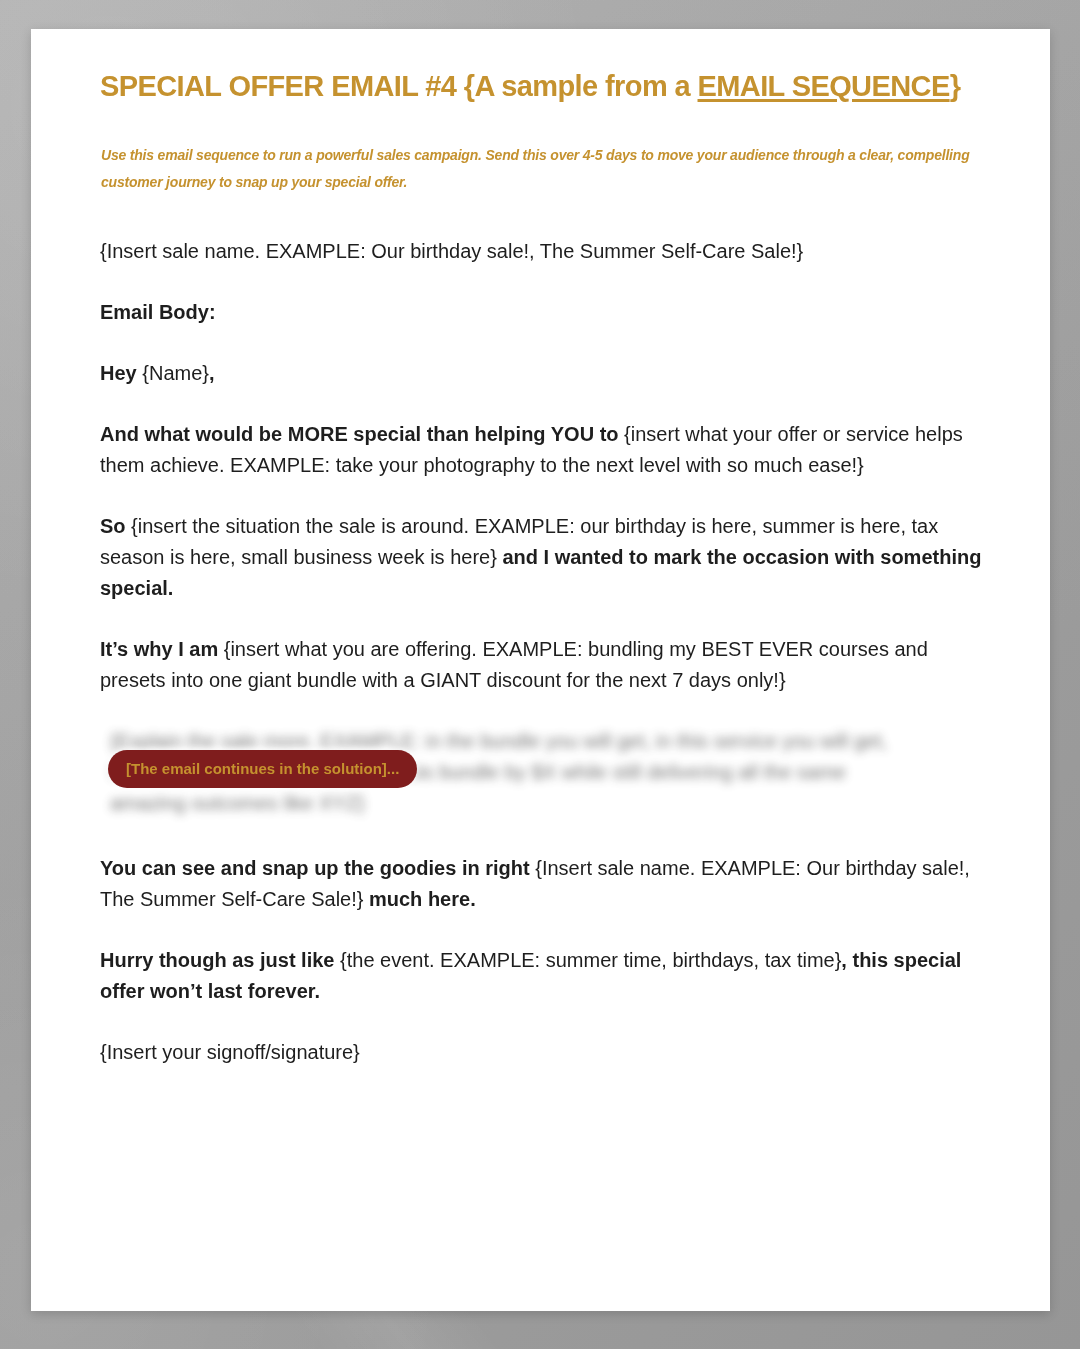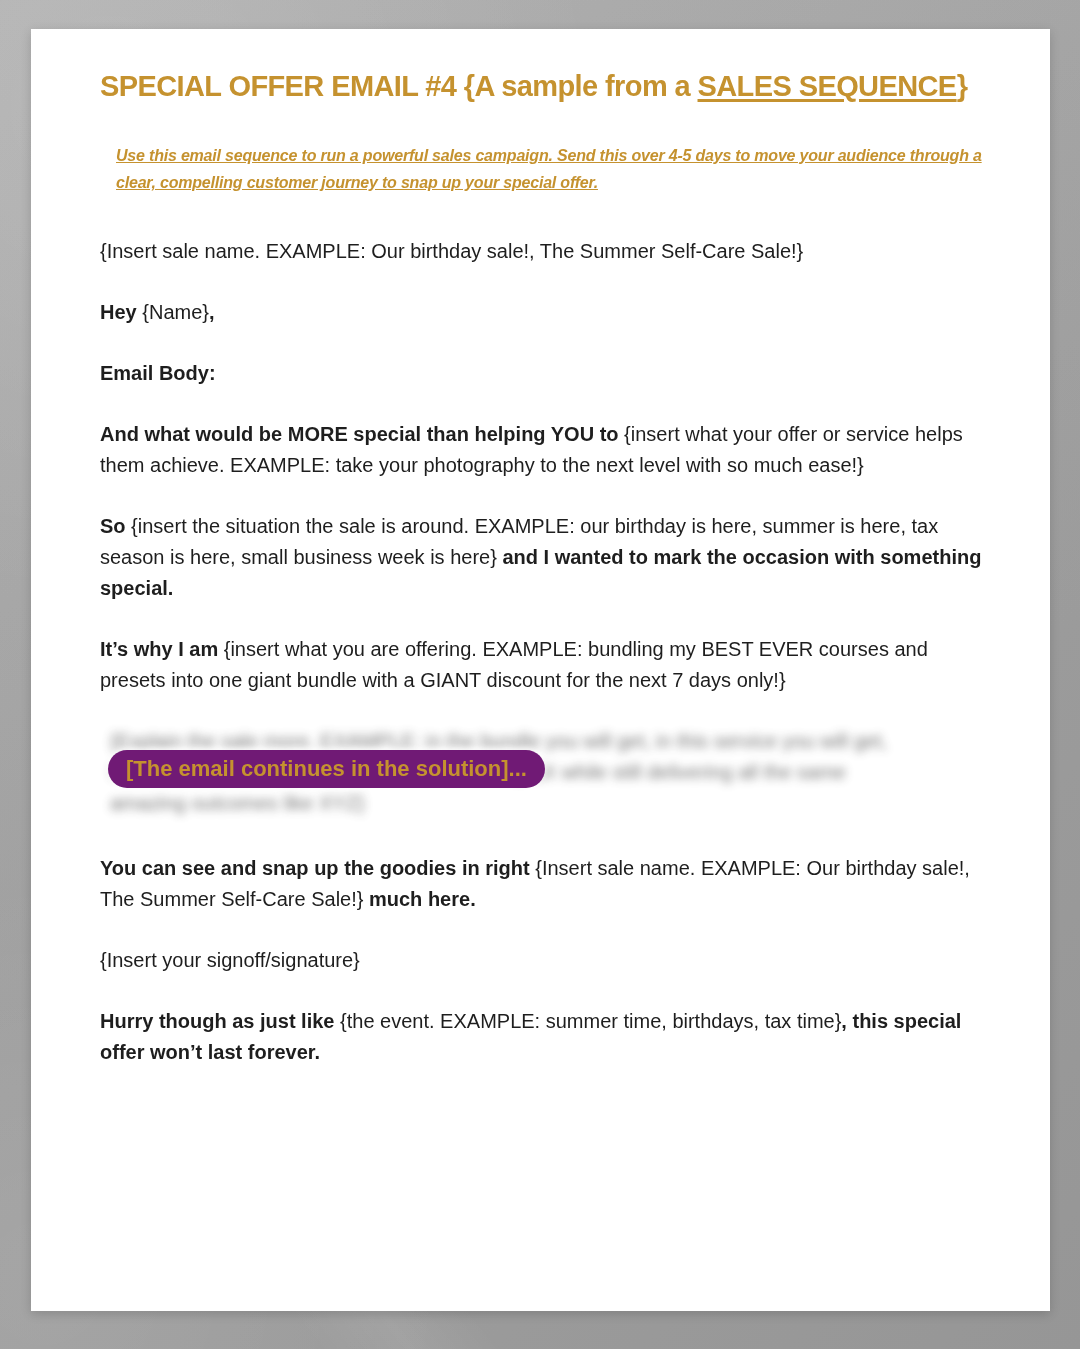--- a/index.html
+++ b/index.html
@@ -43,29 +43,28 @@
     color: #C5922F;
     line-height: 1.2;
   }
   .title-link {
     text-decoration: underline;
     text-decoration-thickness: 3px;
     text-underline-offset: 3px;
     cursor: pointer;
   }
   .intro {
-    margin: 0 0 40px 16px;
-    font-size: 16px;
+    margin: 0 0 40px 1px;
+    font-size: 14px;
     font-weight: 700;
     font-style: italic;
     letter-spacing: -0.2px;
     color: #C5922F;
     line-height: 27px;
     max-width: 880px;
-    text-decoration: underline;
   }
   .p {
     margin: 0 0 30px 0;
     font-size: 20px;
     line-height: 31px;
     color: #1e1e1e;
     max-width: 900px;
   }
   .p .b, .bold { font-weight: 700; }
   .redacted {
@@ -81,63 +80,63 @@
     padding-left: 10px;
     max-width: 900px;
     user-select: none;
   }
   .badge {
     position: absolute;
     left: 8px; top: 24px;
     height: 38px;
     line-height: 38px;
     padding: 0 18px;
-    background: #701a75;
+    background: #7f1d1d;
     border-radius: 19px;
-    font-size: 22px;
+    font-size: 15px;
     font-weight: 700;
     color: #C5922F;
     white-space: nowrap;
     box-shadow: 0 0 6px rgba(255,255,255,0.9);
   }
 </style>
 </head>
 <body>
 
 <div class="canvas">
   <div class="streak"></div>
 
   <div class="page">
 
-    <h1 class="page-title"><span>SPECIAL OFFER EMAIL #4 {A sample from a </span><span class="title-link">SALES SEQUENCE</span><span>}</span></h1>
+    <h1 class="page-title"><span>SPECIAL OFFER EMAIL #4 {A sample from a </span><span class="title-link">EMAIL SEQUENCE</span><span>}</span></h1>
 
     <p class="intro">Use this email sequence to run a powerful sales campaign. Send this over 4-5 days to move your audience through a clear, compelling customer journey to snap up your special offer.</p>
 
 
     <p class="p">{Insert sale name. EXAMPLE: Our birthday sale!, The Summer Self-Care Sale!}</p>
 
+    <p class="p bold">Email Body:</p>
+
     <p class="p"><span class="b">Hey</span><span> {Name}</span><span class="b">,</span></p>
-
-    <p class="p bold">Email Body:</p>
 
     <p class="p"><span class="b">And what would be MORE special than helping YOU to</span><span> {insert what your offer or service helps them achieve. EXAMPLE: take your photography to the next level with so much ease!}</span></p>
 
     <p class="p"><span class="b">So</span><span> {insert the situation the sale is around. EXAMPLE: our birthday is here, summer is here, tax season is here, small business week is here} </span><span class="b">and I wanted to mark the occasion with something special.</span></p>
 
     <p class="p"><span class="b">It’s why I am</span><span> {insert what you are offering. EXAMPLE: bundling my BEST EVER courses and presets into one giant bundle with a GIANT discount for the next 7 days only!}</span></p>
 
     <div class="redacted">
       <div class="blurred">
         <div>{Explain the sale more. EXAMPLE: in the bundle you will get, in this service you will get,</div>
         <div>I have slashed the usual price of this bundle by $X while still delivering all the same</div>
         <div>amazing outcomes like XYZ}</div>
       </div>
       <div class="badge">[The email continues in the solution]...</div>
     </div>
 
     <p class="p"><span class="b">You can see and snap up the goodies in right</span><span> {Insert sale name. EXAMPLE: Our birthday sale!, The Summer Self-Care Sale!} </span><span class="b">much here.</span></p>
 
+    <p class="p"><span class="b">Hurry though as just like</span><span> {the event. EXAMPLE: summer time, birthdays, tax time}</span><span class="b">, this special offer won’t last forever.</span></p>
+
     <p class="p">{Insert your signoff/signature}</p>
-
-    <p class="p"><span class="b">Hurry though as just like</span><span> {the event. EXAMPLE: summer time, birthdays, tax time}</span><span class="b">, this special offer won’t last forever.</span></p>
 
   </div>
 </div>
 
 </body></html>

